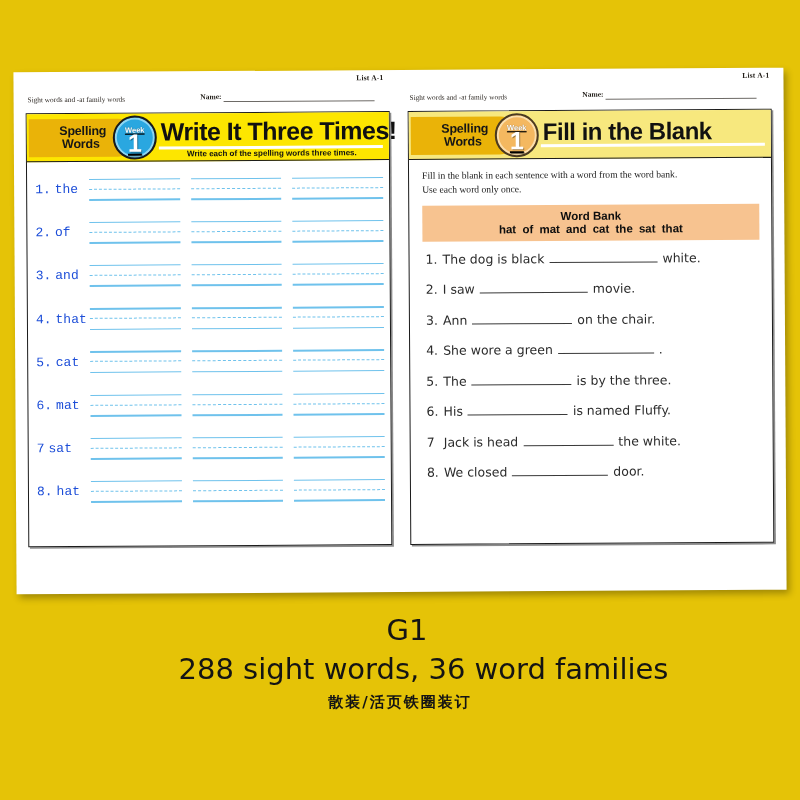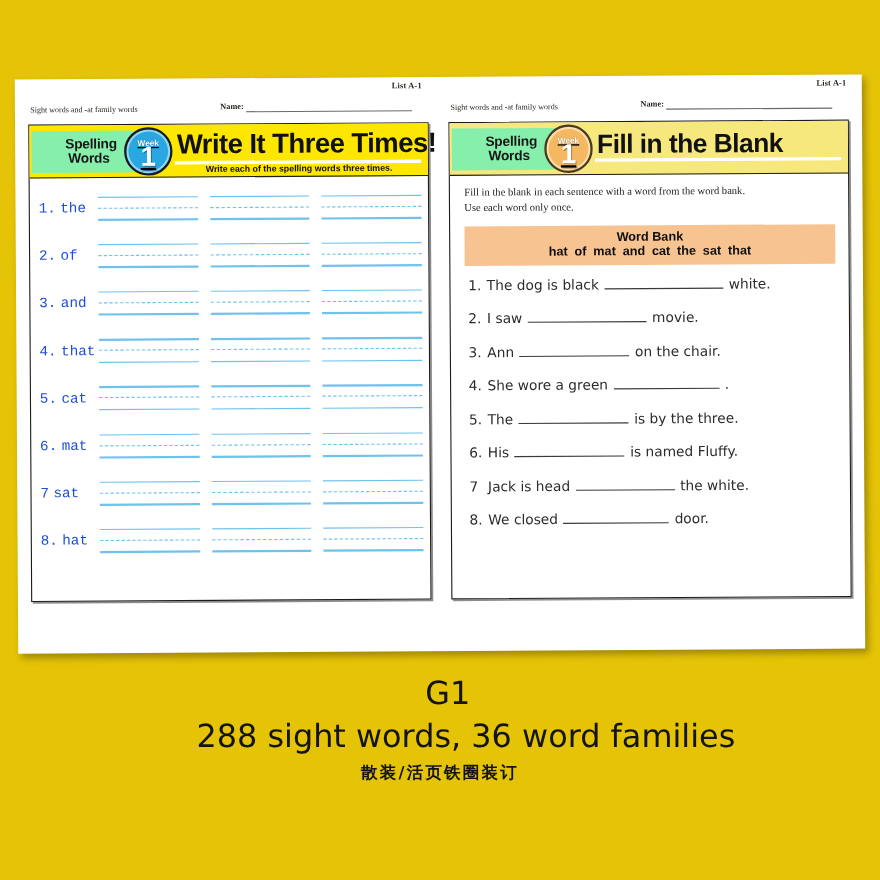--- a/index.html
+++ b/index.html
@@ -56,21 +56,21 @@
   
   .banner{
     position:relative;height:48px;
     border-bottom:1.3px solid #1b1b1b;
     box-sizing:border-box;overflow:visible;
   }
   .banner.bright{background:#FDE600;}
   .banner.pale{background:#F7E87E;}
   .sw-pill{
     position:absolute;left:2px;top:5px;width:108px;height:38px;
-    background:#86efac;border-radius:0 19px 19px 0;
+    background:#eab308;border-radius:0 19px 19px 0;
     display:flex;flex-direction:column;align-items:center;justify-content:center;
     line-height:1.02;
   }
   .sw-pill span{
     font-weight:bold;font-size:12.5px;color:#161616;letter-spacing:-.2px;
   }
   .sw-pill span.w2{margin-left:-4px;}
 
   .badge{
     position:absolute;left:86px;top:2px;width:44px;height:44px;border-radius:50%;

